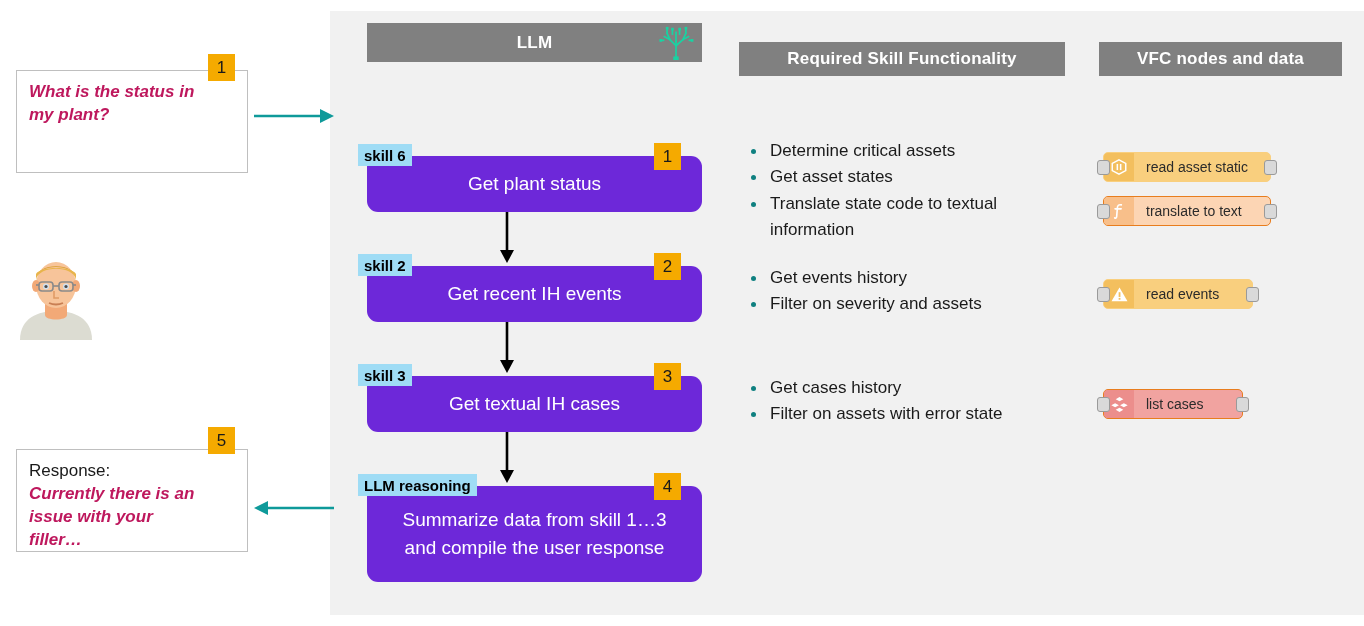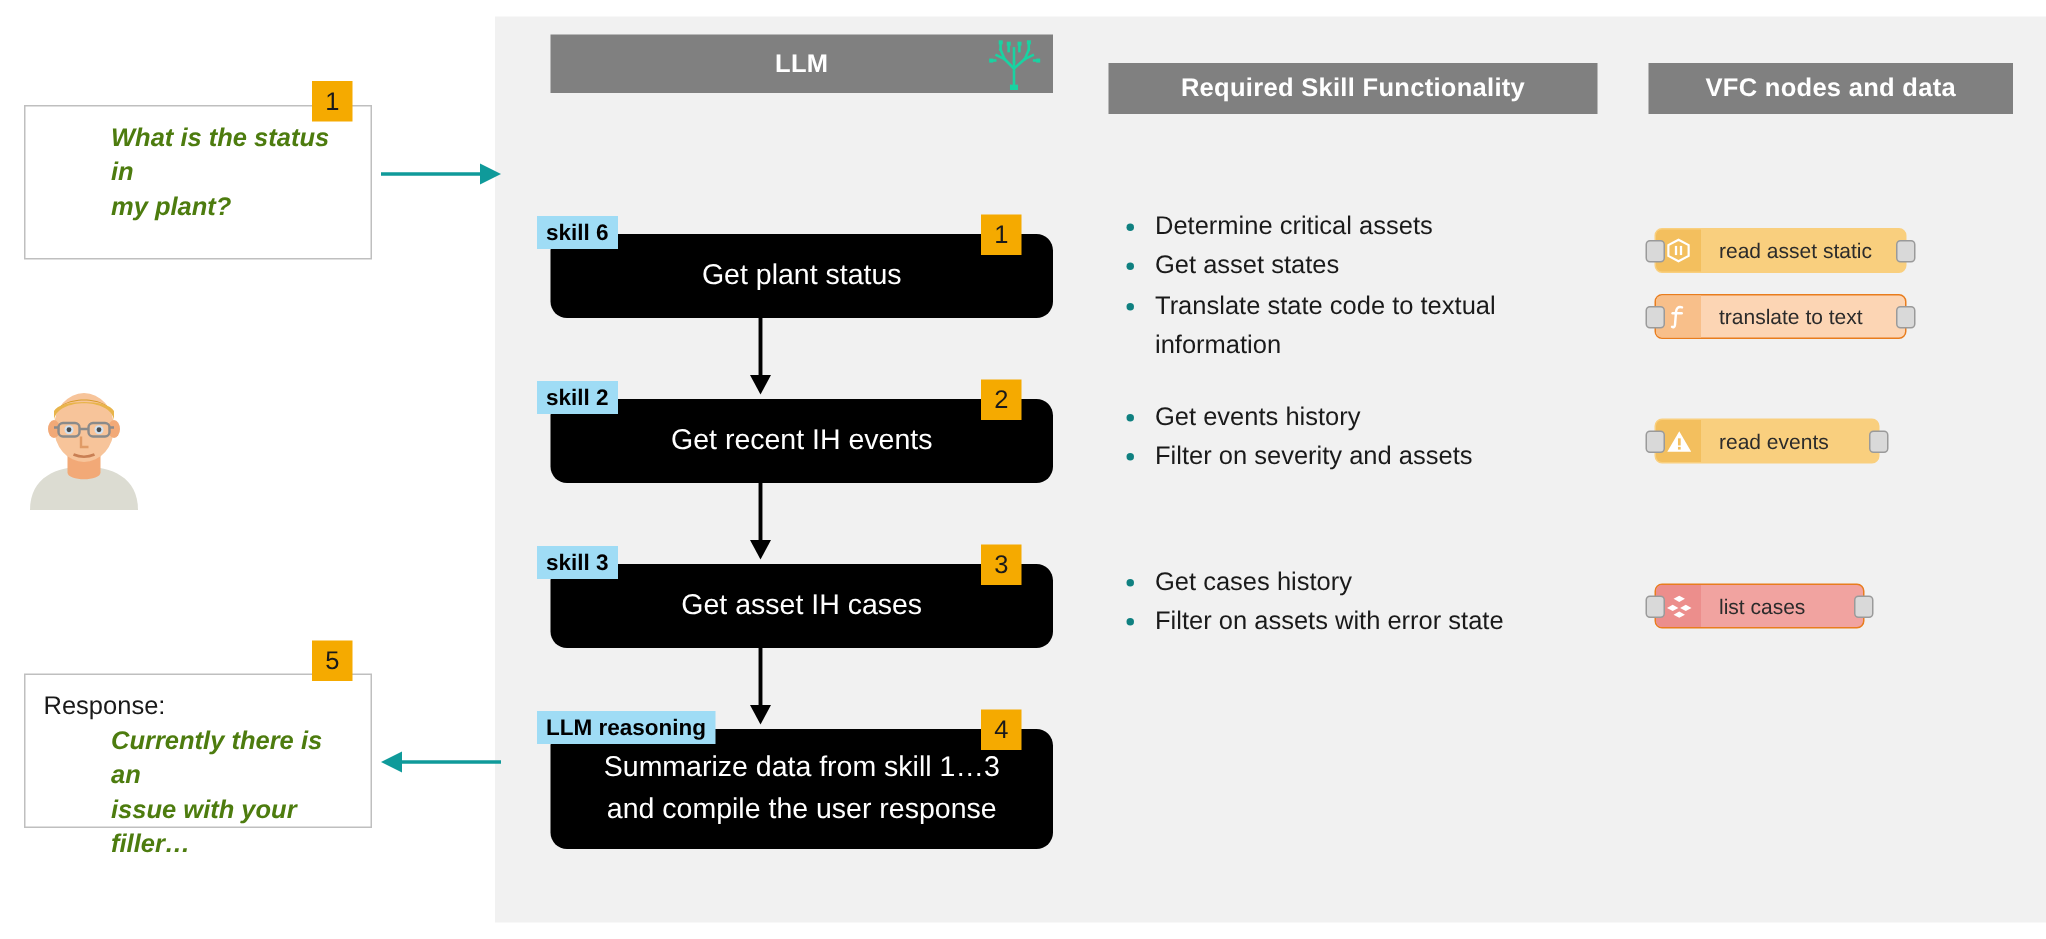--- a/index.html
+++ b/index.html
@@ -64,25 +64,24 @@
     padding: 10px 12px 8px 12px;
   }
   .callout .lab {
     font-size: 17px;
     color: #1a1a1a;
     line-height: 1.35;
     white-space: nowrap;
   }
   .callout .quote {
     font-size: 17px;
-    color: #4d7c0f;
+    color: #be185d;
     font-weight: bold;
     font-style: italic;
     line-height: 1.35;
-    margin-left: 45px;
   }
   .box-prompt   { left: 16px;  top: 70px;  width: 232px; height: 103px; }
   .box-response { left: 16px;  top: 449px; width: 232px; height: 103px; }
 
   
   .badge {
     position: absolute;
     background: #f5aa00;
     color: #1a1a1a;
     font-size: 17px;
@@ -97,21 +96,21 @@
 
   
   .harrow { position: absolute; z-index: 4; }
 
   
   .avatar { position: absolute; left: 14px; top: 255px; width: 84px; height: 85px; }
 
   
   .skillbox {
     position: absolute;
-    background: #000000;
+    background: #6d28d9;
     border-radius: 11px;
     color: #ffffff;
     display: flex;
     align-items: center;
     justify-content: center;
     text-align: center;
     font-size: 19px;
     line-height: 1.45;
     z-index: 3;
   }
@@ -350,21 +349,21 @@
         <rect x="9.1" y="13.6" width="1.9" height="1.9" fill="#f3bf5e"></rect>
       </svg>
     </span>
     <span class="nlabel">read events</span>
     <span class="port out"></span>
   </div>
 
   <div class="tag" style="left:358px; top:364px;">skill 3</div>
   <div class="badge" style="left:654px; top:363px;">3</div>
   <div class="skillbox" style="left:367px; top:376px; width:335px; height:56px;">
-    <span>Get asset IH cases</span>
+    <span>Get textual IH cases</span>
   </div>
   <svg class="varrow" style="left:494px; top:432px; width:26px; height:52px;" viewBox="0 0 26 52">
     <line x1="13" y1="0" x2="13" y2="40" stroke="#000000" stroke-width="2.6"></line>
     <polygon points="6,38 13,51 20,38" fill="#000000"></polygon>
   </svg>
 
   <div class="bullets" style="left:744px; top:375px; width:330px;">
     <ul>
       <li>Get cases history</li>
       <li>Filter on assets with error state</li>
@@ -382,18 +381,18 @@
           <polygon points="10,13.4 14,15.6 10,17.8 6,15.6"></polygon>
         </g>
       </svg>
     </span>
     <span class="nlabel">list cases</span>
     <span class="port out"></span>
   </div>
 
   <div class="tag" style="left:358px; top:474px;">LLM reasoning</div>
   <div class="badge" style="left:654px; top:473px;">4</div>
-  <div class="skillbox" style="left:367px; top:486px; width:335px; height:80px; flex-direction:column;">
+  <div class="skillbox" style="left:367px; top:486px; width:335px; height:96px; flex-direction:column;">
     <span>Summarize data from skill 1…3</span>
     <span>and compile the user response</span>
   </div>
 
 </div>
 
 </body></html>

